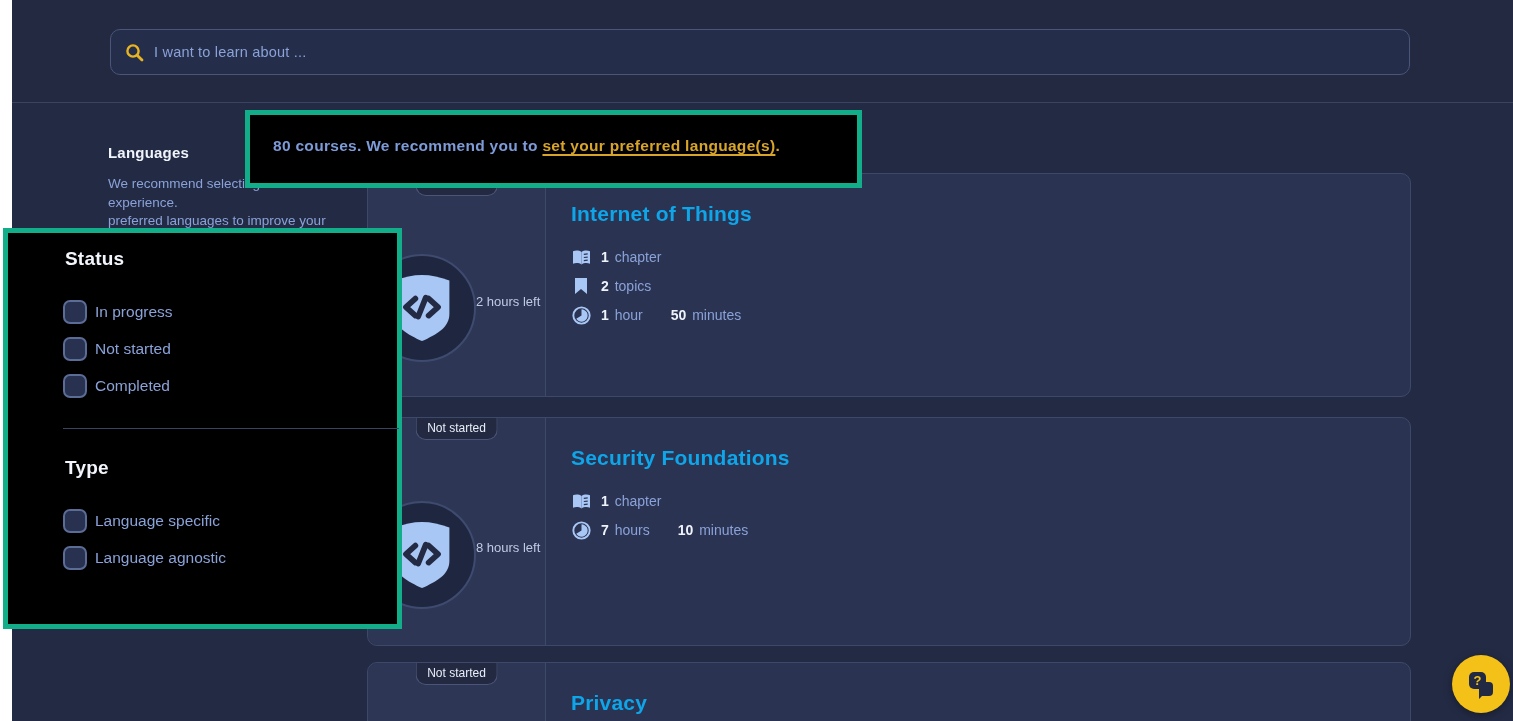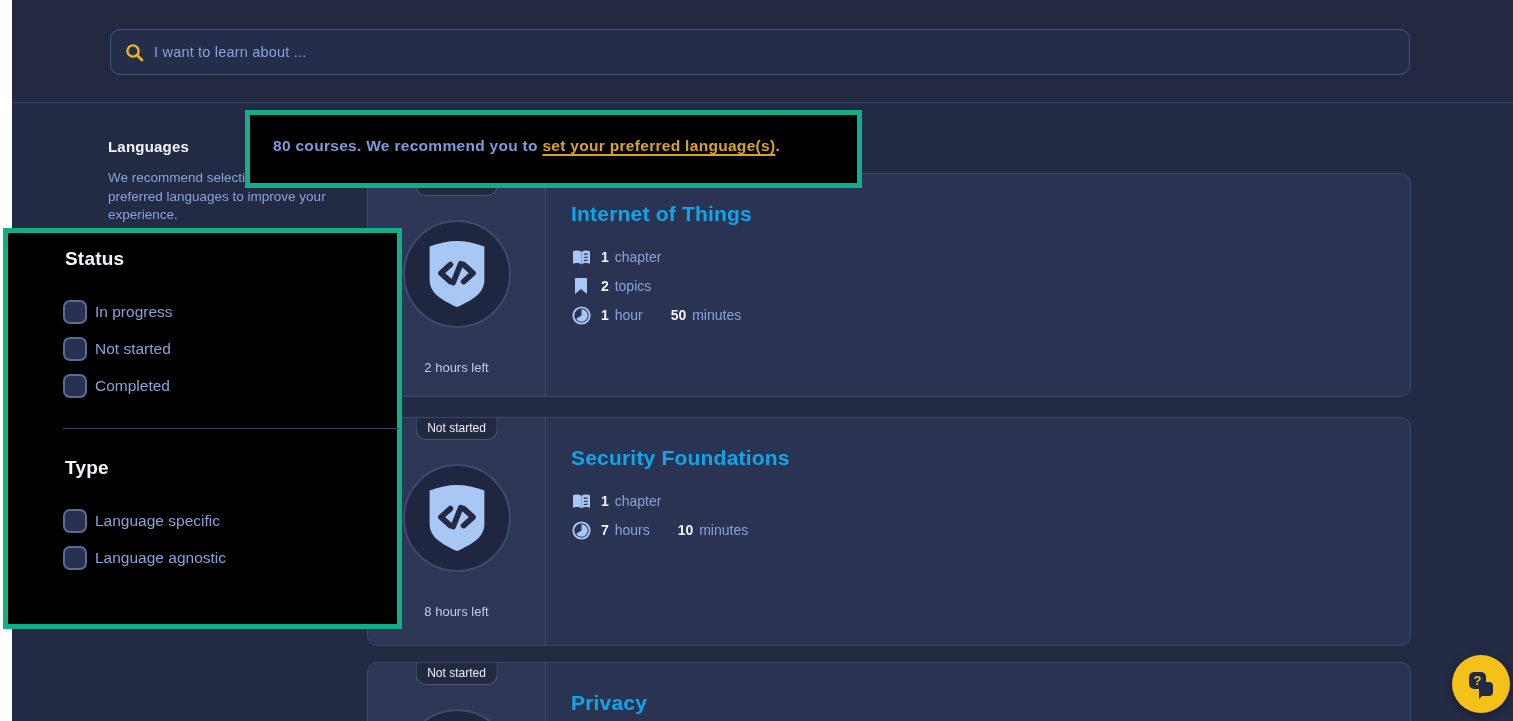--- a/index.html
+++ b/index.html
@@ -23,37 +23,37 @@
     display:flex; align-items:center; gap:10px; padding:0 14px;
   }
   #searchbar input {
     flex:1; background:transparent; border:none; outline:none;
     font-family:"Liberation Sans", sans-serif; font-size:14.5px; color:#c9d4ec;
     letter-spacing:.2px;
   }
   #searchbar input::placeholder { color:#8aa2d8; opacity:1; }
 
   
-  #sidebar-languages { left:108px; top:138px; width:240px; z-index:2; }
+  #sidebar-languages { left:108px; top:144px; width:240px; z-index:2; }
   #sidebar-languages h3 { font-size:15px; font-weight:bold; color:#f1f4fb; letter-spacing:.2px; }
   #sidebar-languages p { margin-top:14px; font-size:13.5px; line-height:18.5px; color:#8aa2d8; }
   #sidebar-languages p span { display:block; }
 
   
   #cards { left:367px; top:173px; width:1044px; z-index:2; }
   .card {
     position:relative; display:flex;
     background:#2b3352; border:1px solid #3e4969; border-radius:10px;
     margin-bottom:20px;
   }
   .card-left {
     width:178px; flex:0 0 178px; position:relative;
     background:#2e3656; border-right:1px solid #3e4969;
     border-radius:10px 0 0 10px;
-    display:flex; flex-direction:column; align-items:center;
+    display:flex; align-items:center;
   }
   .badge {
     position:absolute; top:0; left:50%; transform:translateX(-50%);
     background:#222941; border:1px solid #4a5577; border-top:none;
     border-radius:0 0 10px 10px;
     font-size:12px; color:#e9eef8; padding:3px 11px 4px; white-space:nowrap;
   }
   .shield-circle {
     margin-top:46px; width:108px; height:108px; border-radius:50%;
     background:#1f2740; border:2px solid #3e4a6e;
@@ -115,22 +115,22 @@
         </svg>
     </span>
     <input type="text" placeholder="I want to learn about ..." style="">
   </div>
 </header>
 
 <aside id="sidebar-languages" class="abs">
   <h3>Languages</h3>
   <p>
       <span>We recommend selecting</span>
+      <span>experience.</span>
       <span>preferred languages to improve your</span>
-      <span>experience.</span>
     </p>
 </aside>
 
 <main id="cards" class="abs">
 
   <section class="card" style="height:224px;">
     <div class="card-left">
       <span class="badge">Not started</span>
       <div class="shield-circle">
         <span style="display:flex;">

